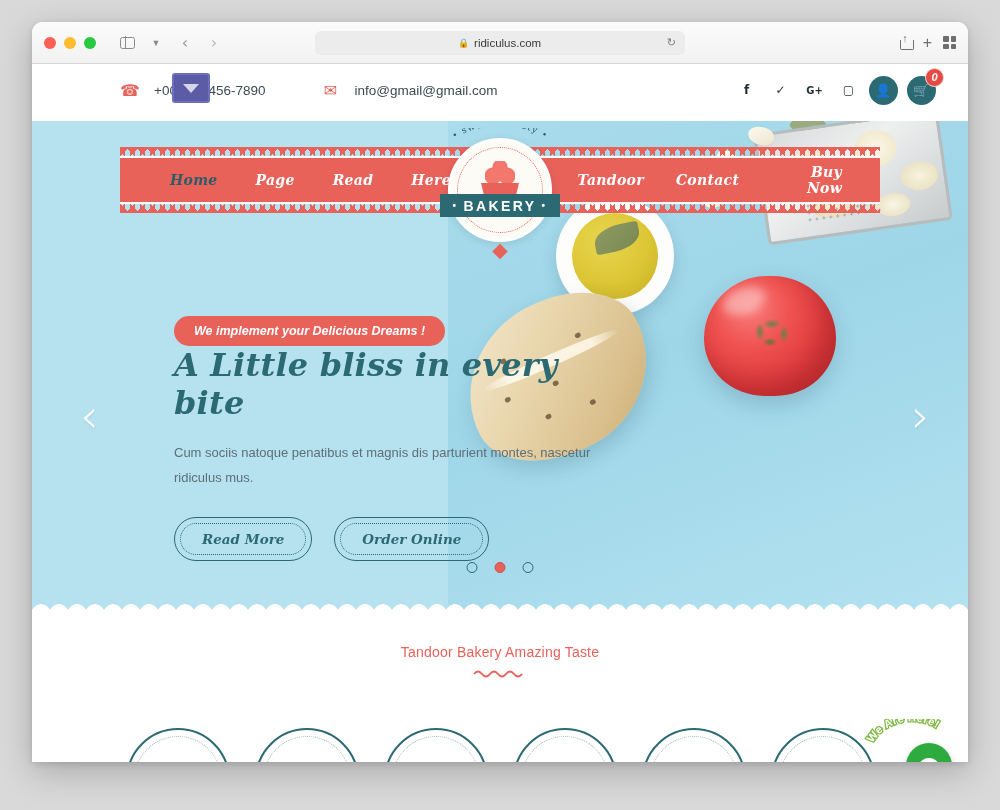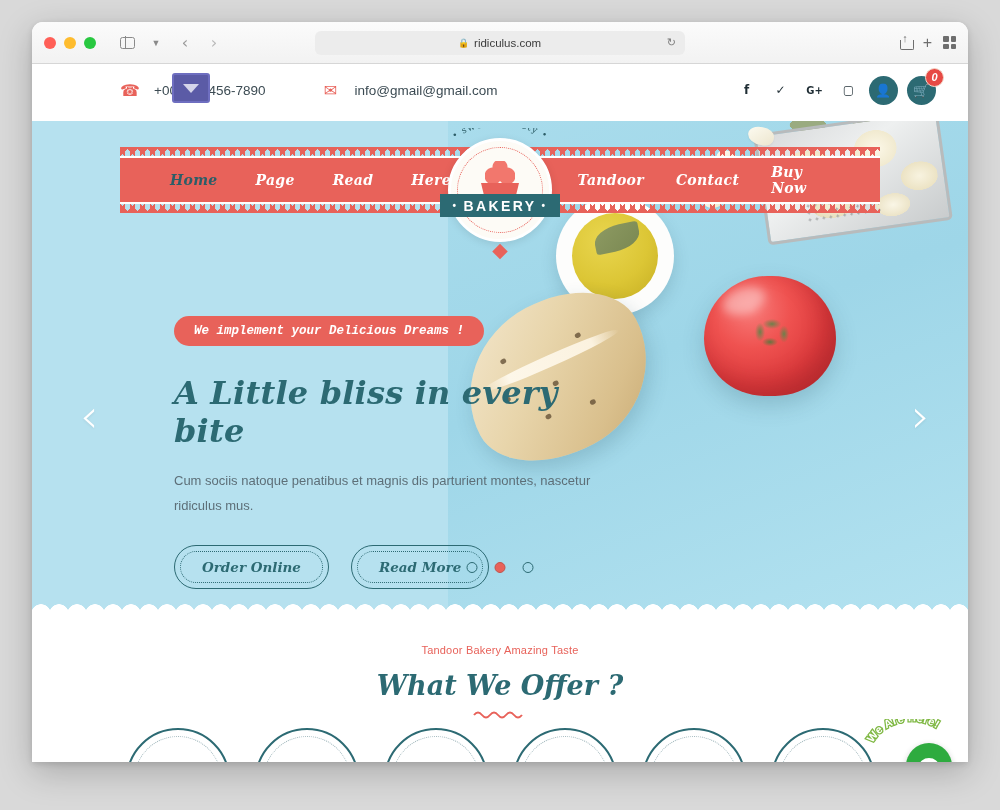--- a/index.html
+++ b/index.html
@@ -256,20 +256,21 @@
     border-bottom: 2.5px solid #fff;
   }
   .nav-left, .nav-right { display: flex; align-items: center; }
   .nav-left { margin-left: 50px; gap: 38px; }
   .nav-right { margin-left: auto; margin-right: 38px; gap: 32px; }
   .nav-link {
     font-family: "DejaVu Serif", serif;
     font-style: italic; font-weight: 700;
     font-size: 14px; color: #fff;
     letter-spacing: .3px;
+    text-align: right;
   }
   .nav-link.active { color: #2c5d67; }
 
   
   .logo {
     position: absolute; left: 50%; top: 74px; transform: translateX(-50%);
     width: 104px; height: 104px; border-radius: 50%;
     background: #fdfbf6;
     border: 3px solid #fff;
     z-index: 30;
@@ -313,25 +314,24 @@
     position: absolute; left: 50%; bottom: -18px; transform: translateX(-50%) rotate(45deg);
     width: 11px; height: 11px; background: #e8625a;
   }
 
   
   .hero-content { position: absolute; left: 142px; top: 195px; width: 440px; z-index: 12; }
   .hero-badge {
     display: inline-block;
     background: #e8625a; color: #fff;
     padding: 8px 20px; border-radius: 20px;
-    font-family: Liberation Mono, monospace; font-style: italic; font-weight: 700;
+    font-family: Liberation Sans, sans-serif; font-style: italic; font-weight: 700;
     font-size: 12.5px;
   }
   .hero-title {
-    margin-top: 28px;
     font-family: "DejaVu Serif", serif;
     font-style: italic; font-weight: 700;
     font-size: 32px; color: #2c6a73;
     letter-spacing: .2px;
   }
   .hero-text {
     margin-top: 18px;
     font-size: 13px; color: #5d6f78; line-height: 1.95;
     width: 420px;
   }
@@ -365,21 +365,21 @@
     position: absolute; left: 0; bottom: 0; width: 936px; height: 14px; z-index: 15;
     background:
       radial-gradient(circle at 9px 13px, #fff 0 9.5px, transparent 10px) 0 0/18px 14px repeat-x,
       linear-gradient(#fff,#fff) 0 11px/100% 3px repeat-x;
   }
 
   
   .offers { position: absolute; left: 0; top: 551px; width: 936px; height: 147px; background: #fff; }
   .offer-sub {
     text-align: center; margin-top: 29px;
-    font-size: 11px; color: #e8625a; letter-spacing: .2px;
+    font-size: 14px; color: #e8625a; letter-spacing: .2px;
   }
   .offer-title {
     text-align: center; margin-top: 14px;
     font-family: "DejaVu Serif", serif; font-style: italic; font-weight: 700;
     font-size: 27px; color: #2c6a73;
   }
   .wave { display: block; margin: 8px auto 0; }
   .offer-row {
     position: absolute; left: 0; top: 113px; width: 936px;
     display: flex; justify-content: center; gap: 25px;
@@ -498,24 +498,24 @@
         </div>
       </div>
       <div class="hero-fade"></div>
 
       <div class="hero-content">
         <div class="hero-badge">We implement your Delicious Dreams !</div>
         <div class="hero-title">A Little bliss in every bite</div>
         <div class="hero-text">Cum sociis natoque penatibus et magnis dis parturient montes, nascetur ridiculus mus.</div>
         <div class="hero-btns">
           <div class="hero-btn">
-            <span>Order Online</span>
+            <span>Read More</span>
           </div>
           <div class="hero-btn">
-            <span>Read More</span>
+            <span>Order Online</span>
           </div>
         </div>
       </div>
 
       <div class="hero-arrow left">‹</div>
       <div class="hero-arrow right">›</div>
 
       <div class="hero-dots">
         <div class="hdot"></div>
         <div class="hdot on"></div>
@@ -580,21 +580,20 @@
         <div class="cup"></div>
       </div>
       <div class="logo-ribbon">
         <span>BAKERY</span>
       </div>
       <div class="logo-diamond"></div>
     </div>
 
     <div class="offers">
       <div class="offer-sub">Tandoor Bakery Amazing Taste</div>
-      <div class="offer-title">What We Offer ?</div>
       <svg class="wave" width="56" height="11" viewBox="0 0 56 11">
         <path d="M2,6 q4,-5 8,0 t8,0 t8,0 t8,0 t8,0 t8,0" fill="none" stroke="#e8625a" stroke-width="2"></path>
       </svg>
 
       <div class="offer-row">
         <div class="offer-circle">
           
         </div>
         <div class="offer-circle">
           

